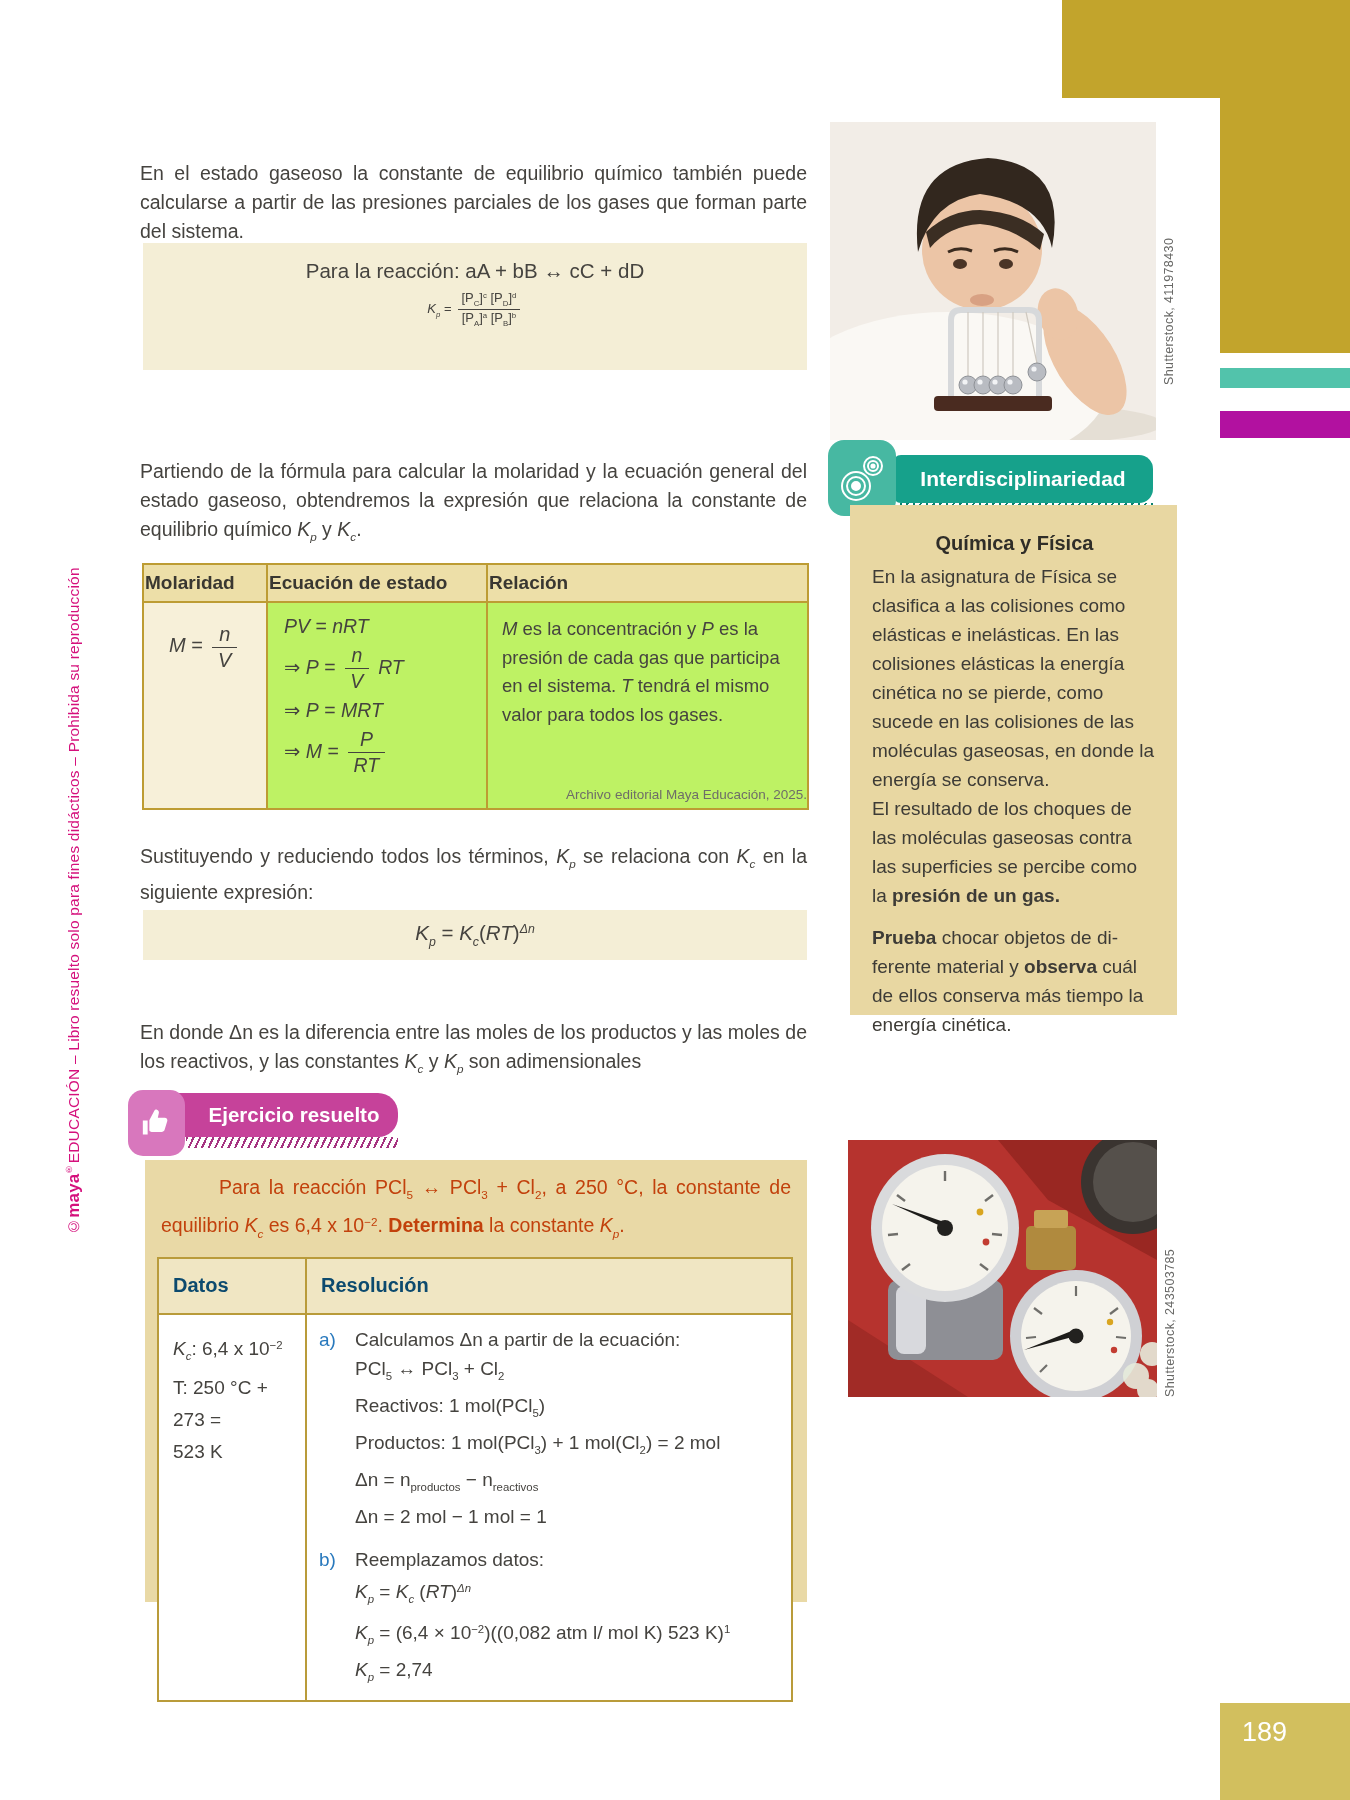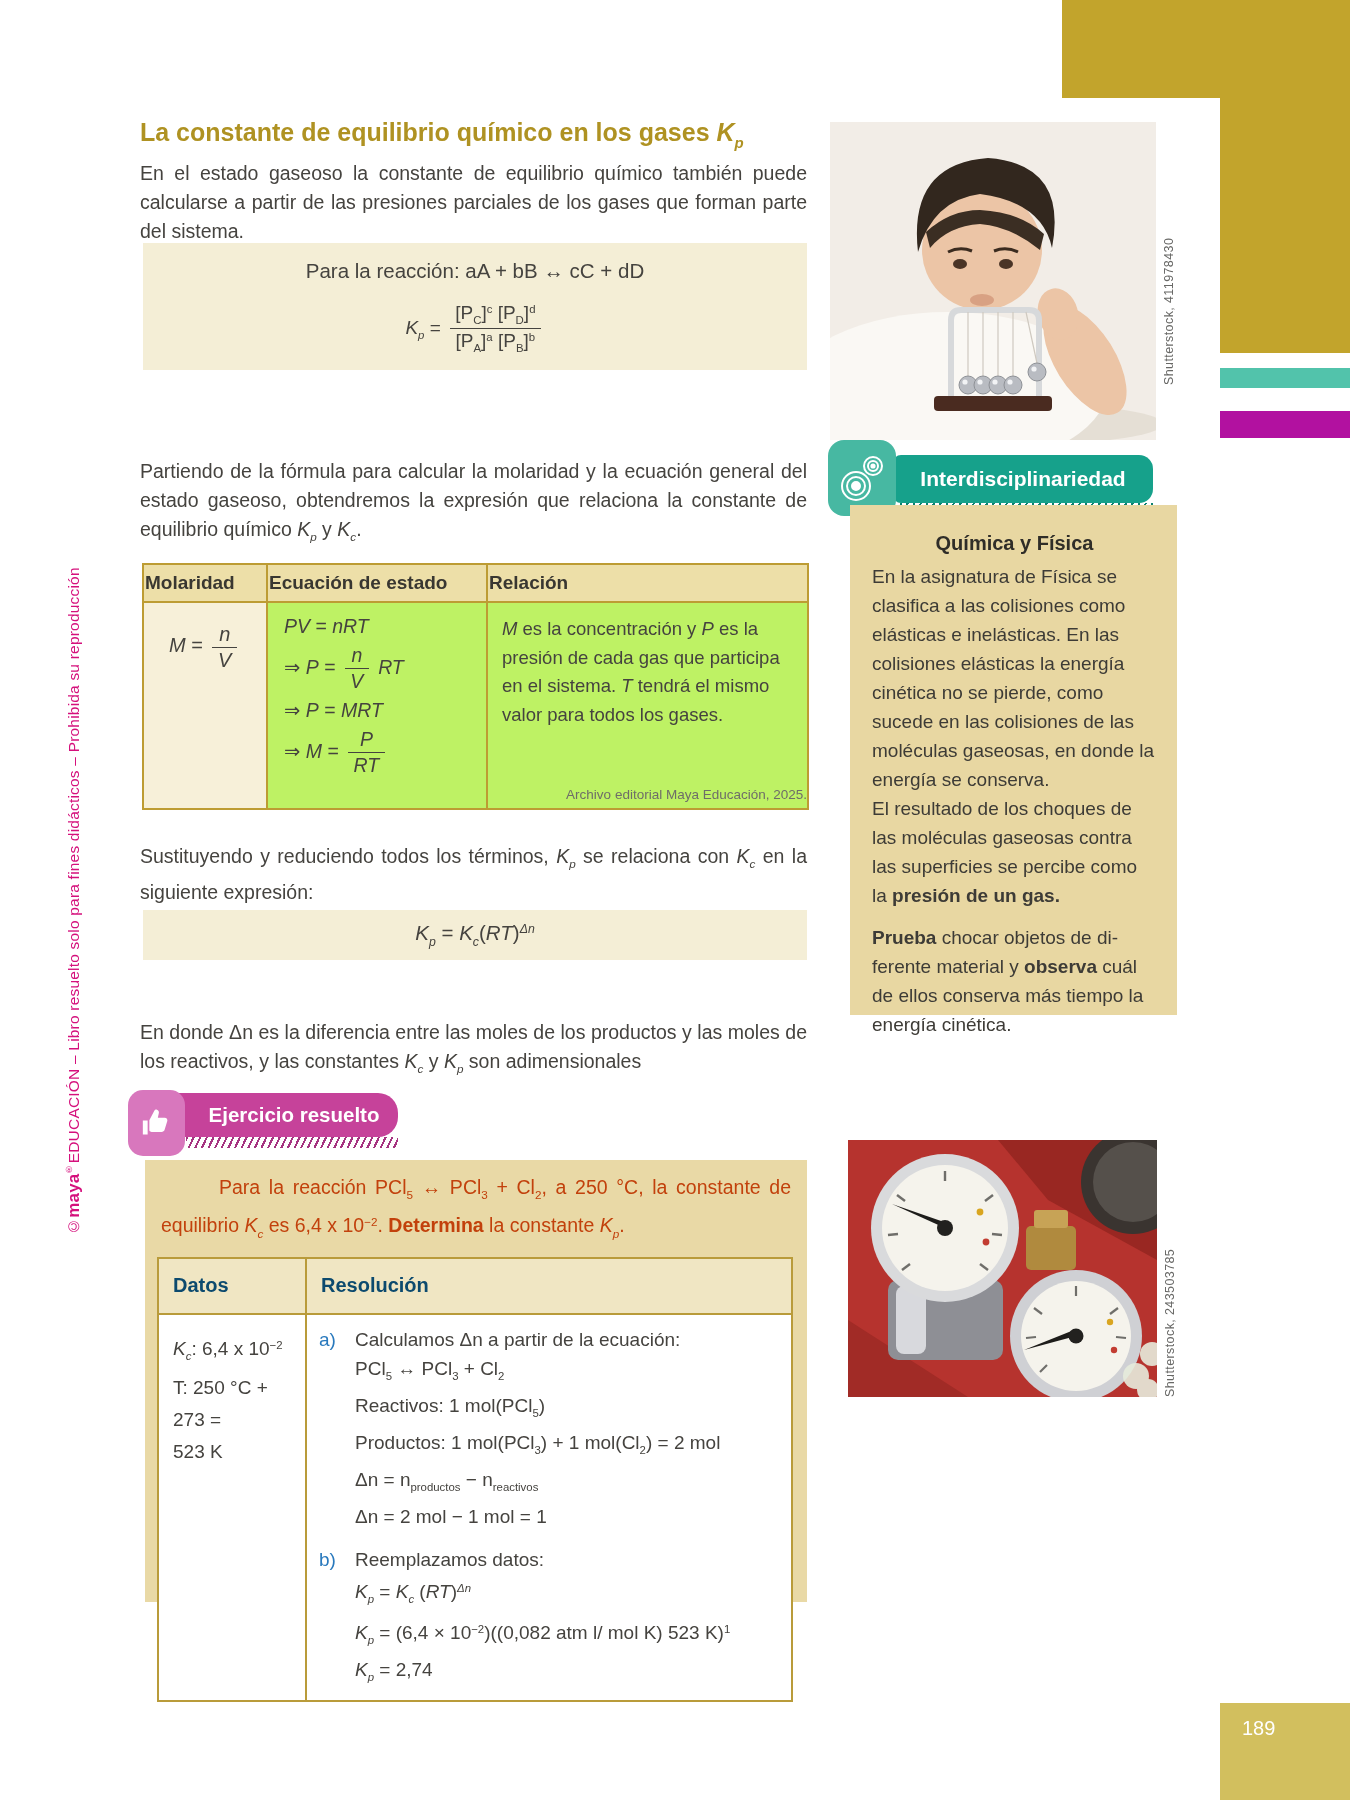--- a/index.html
+++ b/index.html
@@ -15,35 +15,35 @@
   .tk-supi{font-size:.60em;vertical-align:.55em;font-style:italic;}
   .frac{display:inline-block;vertical-align:middle;text-align:center;margin:0 .18em;line-height:1.1;}
   .frac .num{display:block;padding:0 .3em .08em;border-bottom:1.6px solid currentColor;}
   .frac .den{display:block;padding:.08em .3em 0;}
   
   .gold-a{left:1062px;top:0;width:288px;height:98px;background:#c2a42c;}
   .gold-b{left:1220px;top:0;width:130px;height:353px;background:#c2a42c;}
   .teal-strip{left:1220px;top:368px;width:130px;height:20px;background:#52c3ab;}
   .magenta-strip{left:1220px;top:411px;width:130px;height:27px;background:#b211a0;}
   .pagenum-block{left:1220px;top:1703px;width:130px;height:97px;background:#d2bf5e;color:#fff;
-                 font-size:20px;padding:14px 0 0 22px;box-sizing:border-box;}
+                 font-size:27px;padding:14px 0 0 22px;box-sizing:border-box;}
   .margin-credit{left:64px;top:420px;height:815px;writing-mode:vertical-rl;transform:rotate(180deg);
                  color:#d5107c;font-size:15.5px;letter-spacing:.2px;white-space:nowrap;}
   .margin-credit .logo{font-weight:bold;font-size:17px;}
   .margin-credit .reg{font-size:9px;vertical-align:.6em;}
   
   .title{left:140px;top:101px;width:680px;font-size:25px;font-weight:bold;color:#af9222;}
   .para{width:667px;font-size:19.5px;line-height:29px;text-align:justify;}
   .p-intro{left:140px;top:139px;}
   .p2{left:140px;top:437px;}
   .p3{left:140px;top:822px;}
   .p4{left:140px;top:998px;}
   .crbox{left:143px;width:664px;background:#f4eed6;box-sizing:border-box;text-align:center;}
   .reaction-box{top:243px;height:127px;padding-top:16px;font-size:20.5px;}
-  .reaction-box .rline2{margin-top:20px;font-size:19px;}
+  .reaction-box .rline2{margin-top:8px;font-size:13px;}
   .kp-box{top:910px;height:50px;font-size:20.5px;padding-top:11px;}
   
   .maintable{left:142px;top:563px;width:665px;border-collapse:collapse;table-layout:fixed;}
   .maintable th,.maintable td{border:2px solid #bd9c33;}
   .maintable th{background:#eddfa8;font-size:19px;font-weight:bold;color:#393731;height:34px;text-align:left;}
   .maintable td{vertical-align:top;background:#bef264;}
   .td-mol{background:#f7f0d9 !important;text-align:center;padding-top:20px;font-size:20px;height:184px;}
   .td-eq{padding:12px 0 0 16px;font-size:19.5px;}
   .td-eq .eqline{margin-bottom:7px;}
   .td-rel{padding:12px 14px 0 14px;font-size:18.5px;line-height:28.5px;}
@@ -99,21 +99,20 @@
   <div class="abs gold-b"></div>
   <div class="abs teal-strip"></div>
   <div class="abs magenta-strip"></div>
 
   <div class="abs pagenum-block">
     <span>189</span>
   </div>
 
   <div class="abs margin-credit"><span class="prefix">©</span><span class="logo">maya</span><span class="reg">®</span><span>EDUCACIÓN – Libro resuelto solo para fines didácticos – Prohibida su reproducción</span></div>
 
-  <h1 class="abs title"><span>La constante de equilibrio químico en los gases </span><span class="tk-i">K</span><span class="tk-subi">p</span></h1>
 
   <p class="abs para p-intro">En el estado gaseoso la constante de equilibrio químico también puede calcularse a partir de las presiones parciales de los gases que forman parte del sistema.</p>
 
   <div class="abs crbox reaction-box">
     <div class="rline1">Para la reacción:  aA + bB ↔ cC + dD</div>
     <div class="rline2"><span class="tk-i">K</span><span class="tk-subi">p</span><span> = </span><span class="frac"><span class="num"><span>[P</span><span class="tk-sub">C</span><span>]</span><span class="tk-sup">c</span><span> [P</span><span class="tk-sub">D</span><span>]</span><span class="tk-sup">d</span></span><span class="den"><span>[P</span><span class="tk-sub">A</span><span>]</span><span class="tk-sup">a</span><span> [P</span><span class="tk-sub">B</span><span>]</span><span class="tk-sup">b</span></span></span></div>
   </div>
 
   <p class="abs para p2"><span>Partiendo de la fórmula para calcular la molaridad y la ecuación general del estado gaseoso, obtendremos la expresión que relaciona la constante de equilibrio químico </span><span class="tk-i">K</span><span class="tk-subi">p</span><span> y </span><span class="tk-i">K</span><span class="tk-subi">c</span><span>.</span></p>
 

